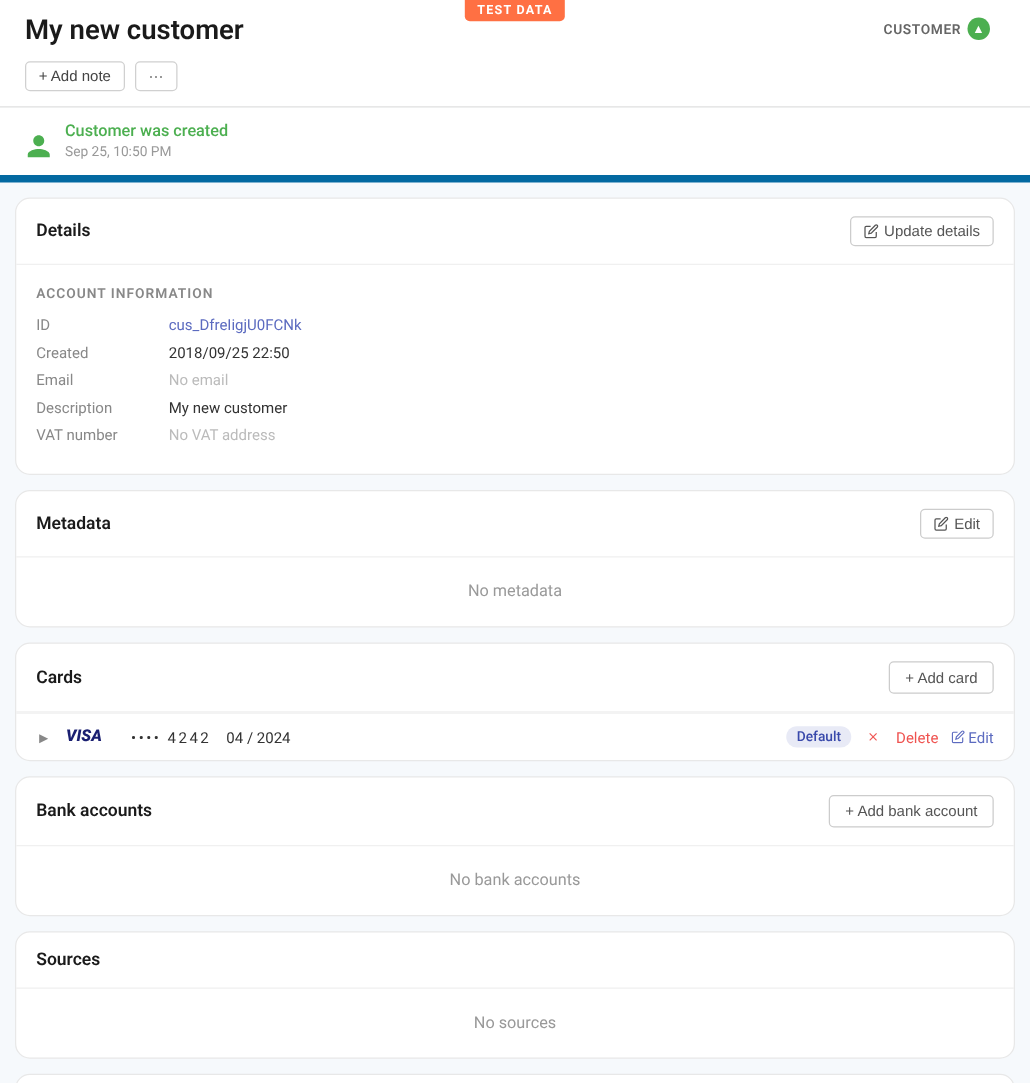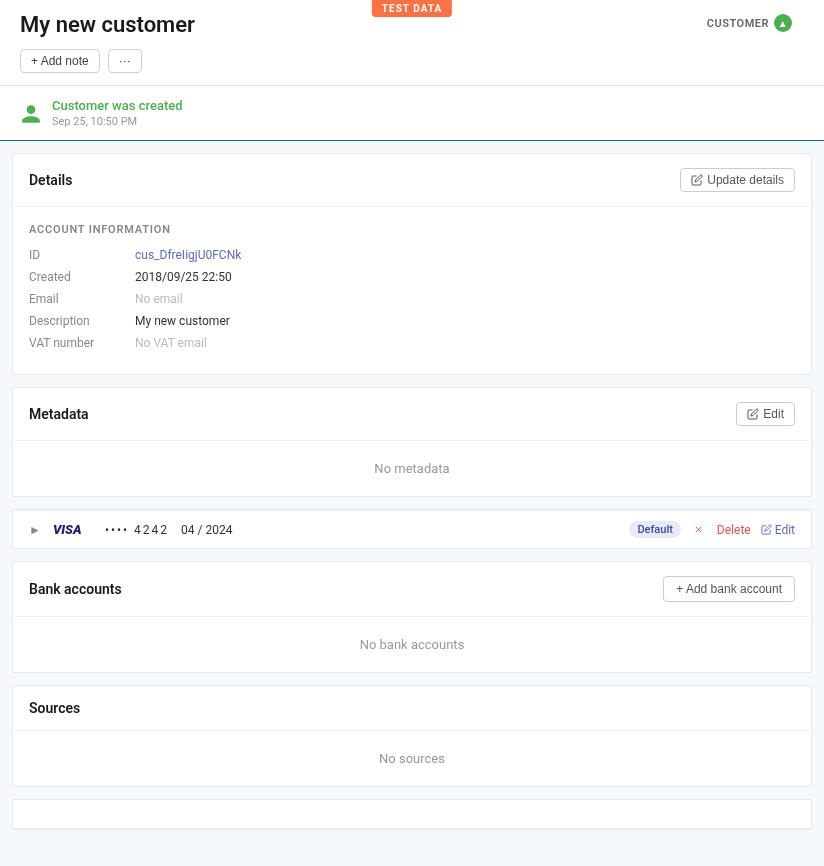--- a/index.html
+++ b/index.html
@@ -72,24 +72,24 @@
       font-size: 12px;
       cursor: pointer;
       color: #444;
       display: flex;
       align-items: center;
       gap: 4px;
       text-align: right;
     }
     .notification-bar {
       background: #fff;
-      border-bottom: 1px solid #0369a1;
+      border-bottom: 6px solid #0369a1;
       padding: 12px 20px;
       display: flex;
-      align-items: center;
+      align-items: flex-end;
       gap: 10px;
     }
     .person-icon-green {
       width: 22px;
       height: 22px;
       color: #4caf50;
       flex-shrink: 0;
       margin-top: 1px;
     }
     .notification-text {
@@ -98,21 +98,21 @@
       font-weight: 500;
     }
     .notification-date {
       font-size: 11px;
       color: #999;
       margin-top: 2px;
     }
     .section {
       background: #fff;
       border: 1px solid #e8e8e8;
-      border-radius: 2px;
+      border-radius: 12px;
       margin: 12px 12px;
     }
     .section-header {
       display: flex;
       justify-content: space-between;
       align-items: center;
       padding: 14px 16px;
       border-bottom: 1px solid #f0f0f0;
     }
     .section-title {
@@ -303,21 +303,21 @@
       <div class="info-row">
         <span class="info-label">Email</span>
         <span class="info-value-muted">No email</span>
       </div>
       <div class="info-row">
         <span class="info-label">Description</span>
         <span class="info-value">My new customer</span>
       </div>
       <div class="info-row">
         <span class="info-label">VAT number</span>
-        <span class="info-value-muted">No VAT email</span>
+        <span class="info-value-muted">No VAT address</span>
       </div>
     </div>
 
   </div>
 </div>
 
 <div class="section">
   <div class="section-header">
     <span class="section-title">Metadata</span>
     <button class="btn-edit">
@@ -325,20 +325,24 @@
         <path d="M11 4H4a2 2 0 0 0-2 2v14a2 2 0 0 0 2 2h14a2 2 0 0 0 2-2v-7"></path>
         <path d="M18.5 2.5a2.121 2.121 0 0 1 3 3L12 15l-4 1 1-4 9.5-9.5z"></path>
       </svg>
       <span>Edit</span>
     </button>
   </div>
   <div class="section-empty">No metadata</div>
 </div>
 
 <div class="section">
+  <div class="section-header">
+    <span class="section-title">Cards</span>
+    <button class="btn-primary-outline">+ Add card</button>
+  </div>
   <div class="card-row">
     <span class="card-chevron">►</span>
     <span class="visa-logo">VISA</span>
     <span class="card-dots">•••• 4242</span>
     <span class="card-expiry">04 / 2024</span>
     <span class="badge-default">Default</span>
     <div class="card-actions">
       <span class="card-action-delete">
         <svg width="11" height="11" viewBox="0 0 24 24" fill="none" stroke="currentColor" stroke-width="2">
             <line x1="18" y1="6" x2="6" y2="18"></line>

